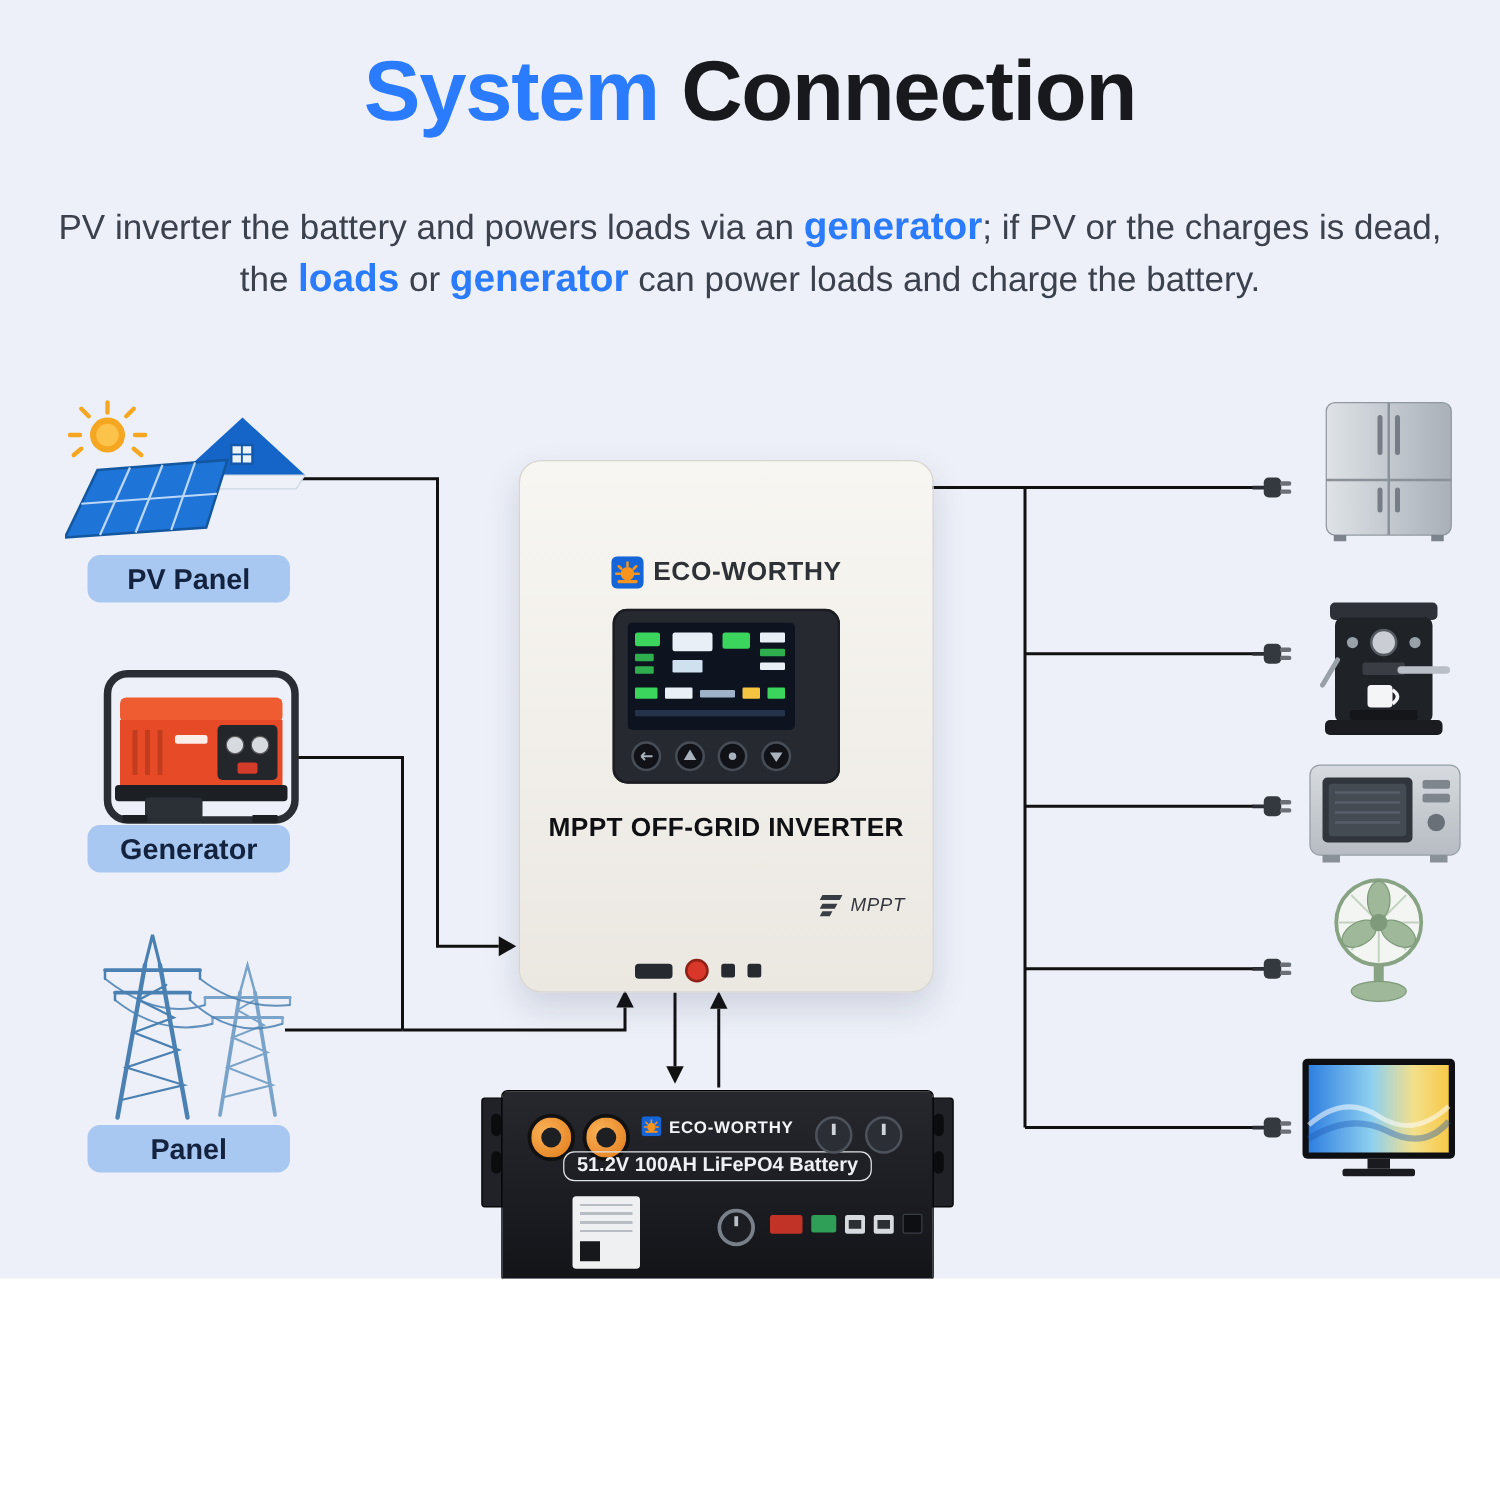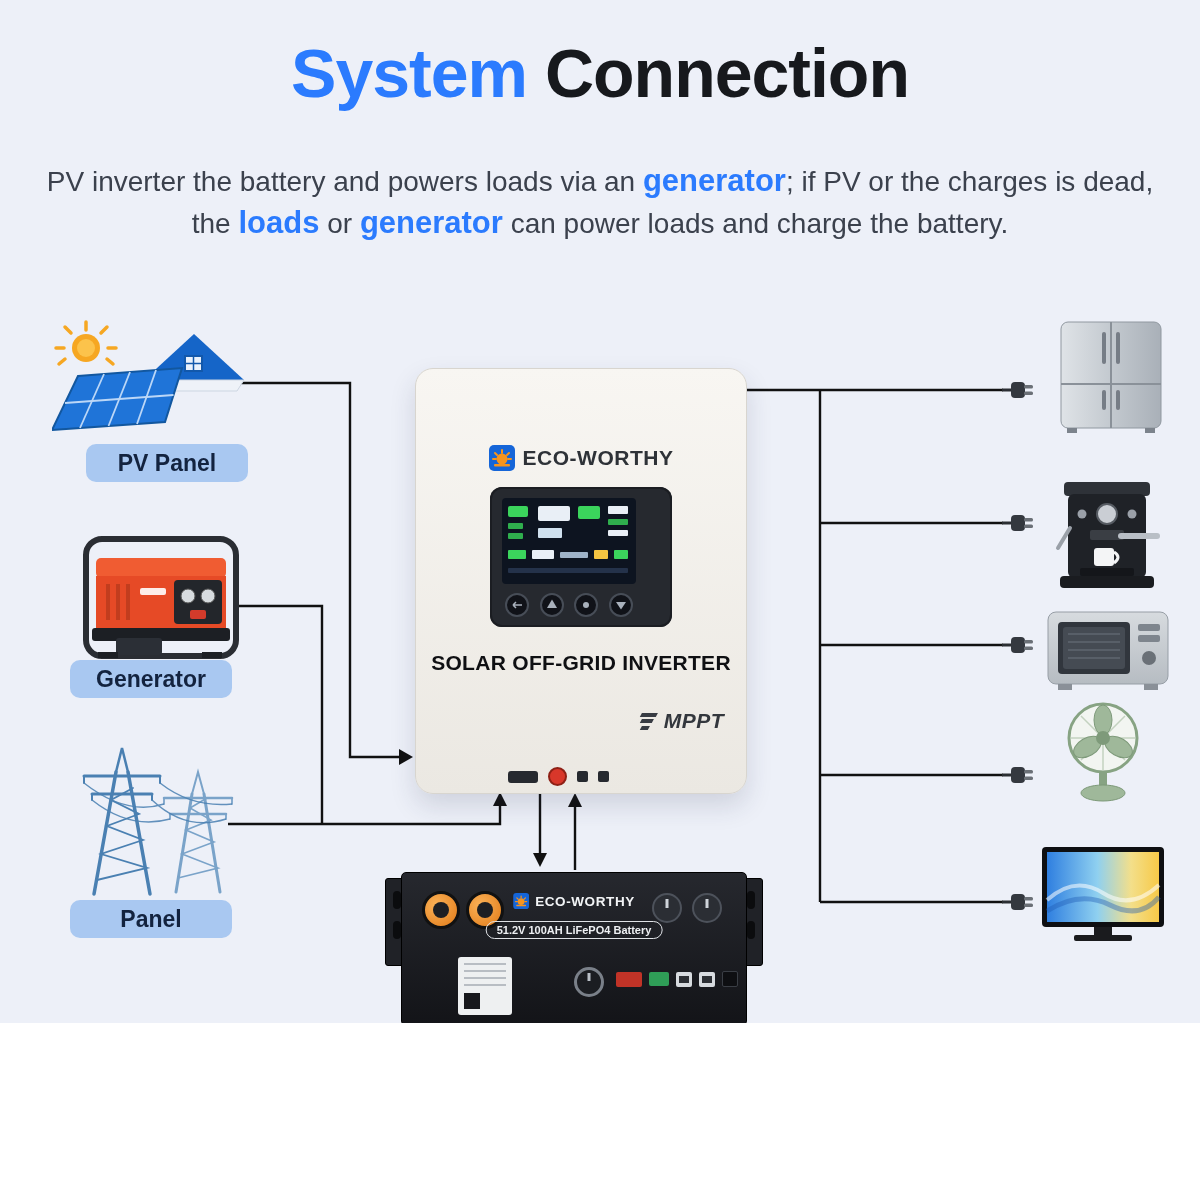--- a/index.html
+++ b/index.html
@@ -12,40 +12,40 @@
   .title .t1{color:#2b7bfe;}
   .title .t2{margin-left:18px;}
   
   .subtitle{position:absolute;top:160px;left:0;width:1200px;text-align:center;margin:0;
             font-size:28px;line-height:1.35;color:#3b414d;z-index:2;}
   .subtitle .hl{color:#2b7bfe;font-weight:bold;font-size:31px;}
   
   .pill{position:absolute;width:162px;height:38px;background:#a9c8f1;border-radius:10px;
         display:flex;align-items:center;justify-content:center;font-size:23px;font-weight:bold;
         color:#13233f;z-index:2;}
-  .pill-pv{left:86px;top:444px;}
+  .pill-pv{left:70px;top:444px;}
   .pill-gen{left:70px;top:660px;}
   .pill-mains{left:70px;top:900px;}
   .illus{position:absolute;z-index:2;}
   .pv-illus{left:52px;top:318px;}
   .gen-illus{left:82px;top:534px;}
   .mains-illus{left:64px;top:736px;}
   
   .inverter{position:absolute;left:415px;top:368px;width:330px;height:424px;
             background:linear-gradient(180deg,#f8f6f2,#ebe8e2);border:1px solid #d8d5cf;
             border-radius:18px;box-shadow:0 12px 26px rgba(40,50,80,.15);z-index:2;}
   .inv-logo{display:flex;align-items:center;justify-content:center;gap:8px;padding-top:76px;}
   .logo-text{font-size:21px;font-weight:bold;color:#2e3237;letter-spacing:.5px;}
   .display{width:158px;margin:16px auto 0;background:#26292f;border-radius:12px;
            padding:11px 12px 9px;box-shadow:inset 0 0 0 2px #1b1d22;}
   .display svg{display:block;}
   .btns{margin-top:8px;}
   .inv-title{margin-top:24px;text-align:center;font-weight:bold;font-size:21px;color:#0f1013;letter-spacing:.3px;}
   .mppt{position:absolute;right:22px;bottom:60px;display:flex;align-items:center;gap:7px;}
-  .mppt-text{font-size:21px;font-weight:bold;font-style:italic;color:#33373d;letter-spacing:.5px;}
+  .mppt-text{font-size:15px;font-weight:normal;font-style:italic;color:#33373d;letter-spacing:.5px;}
   .bars{display:flex;flex-direction:column;gap:3px;align-items:flex-start;}
   .bars i{display:block;height:3.5px;background:#383c43;transform:skewX(-28deg);}
   .bars i:nth-child(1){width:16px;}
   .bars i:nth-child(2){width:12px;}
   .bars i:nth-child(3){width:8px;}
   .inv-ports{position:absolute;bottom:7px;left:92px;display:flex;align-items:center;gap:10px;}
   .p-block{width:30px;height:12px;background:#26292f;border-radius:3px;}
   .p-red{width:15px;height:15px;border-radius:50%;background:#d8372a;border:2px solid #8e2015;}
   .p-sq{width:11px;height:11px;background:#26292f;border-radius:2px;}
   
@@ -56,21 +56,21 @@
   .bat-body{position:absolute;left:16px;right:16px;top:0;height:152px;
             background:linear-gradient(180deg,#26282e,#131418);border:1px solid #000;border-radius:5px;}
   .term{position:absolute;top:18px;width:32px;height:32px;border-radius:50%;
         background:radial-gradient(circle at 35% 35%,#fbb257,#e07a18);border:3px solid #111;}
   .term.t1{left:20px;} .term.t2{left:64px;}
   .term::after{content:"";position:absolute;inset:8px;border-radius:50%;background:#1d1f23;}
   .bat-logo{position:absolute;top:20px;left:50%;transform:translateX(-50%);
             display:flex;gap:6px;align-items:center;}
   .logo-text-sm{font-size:13.5px;font-weight:bold;color:#f2f4f6;letter-spacing:.6px;white-space:nowrap;}
   .bat-label{position:absolute;top:48px;left:50%;transform:translateX(-50%);
-             border:1.5px solid #dfe2e6;border-radius:9px;padding:2px 10px;font-size:11px;
+             border:1.5px solid #dfe2e6;border-radius:9px;padding:2px 10px;font-size:16px;
              font-weight:bold;color:#eef0f3;white-space:nowrap;}
   .knob{position:absolute;top:20px;width:26px;height:26px;border-radius:50%;
         background:#2b2e34;border:2px solid #4d525b;}
   .knob::after{content:"";position:absolute;left:50%;top:4px;width:3px;height:9px;background:#cfd4da;transform:translateX(-50%);}
   .knob.k1{right:64px;} .knob.k2{right:24px;}
   .sticker{position:absolute;left:56px;top:84px;width:54px;height:58px;background:#eef0f1;border-radius:3px;}
   .sticker::before{content:"";position:absolute;left:6px;right:6px;top:6px;height:28px;
     background:repeating-linear-gradient(180deg,#b8bdc3 0 2px,transparent 2px 7px);}
   .sticker::after{content:"";position:absolute;left:6px;bottom:6px;width:16px;height:16px;background:#17181c;}
   .pwr{position:absolute;left:172px;top:94px;width:24px;height:24px;border-radius:50%;
@@ -245,21 +245,21 @@
             <circle cx="50" cy="13" r="11"></circle>
           <circle cx="84" cy="13" r="11"></circle>
             <circle cx="119" cy="13" r="11"></circle>
         </g>
         <path d="M20,13 H11 M11,13 l3,-3 M11,13 l3,3" stroke="#a9b1bc" stroke-width="1.5" fill="none"></path>
         <polygon points="50,7.5 45,16 55,16" fill="#a9b1bc"></polygon>
         <circle cx="84" cy="13" r="3" fill="#a9b1bc"></circle>
         <polygon points="114,10 124,10 119,17.5" fill="#a9b1bc"></polygon>
       </svg>
     </div>
-    <div class="inv-title">SOLAR OFF-GRID INVERTER</div>
+    <div class="inv-title">MPPT OFF-GRID INVERTER</div>
     <div class="mppt">
       <span class="bars">
           <i></i>
           <i></i>
           <i></i>
         </span>
       <span class="mppt-text">MPPT</span>
     </div>
     <div class="inv-ports">
       <span class="p-block"></span>

